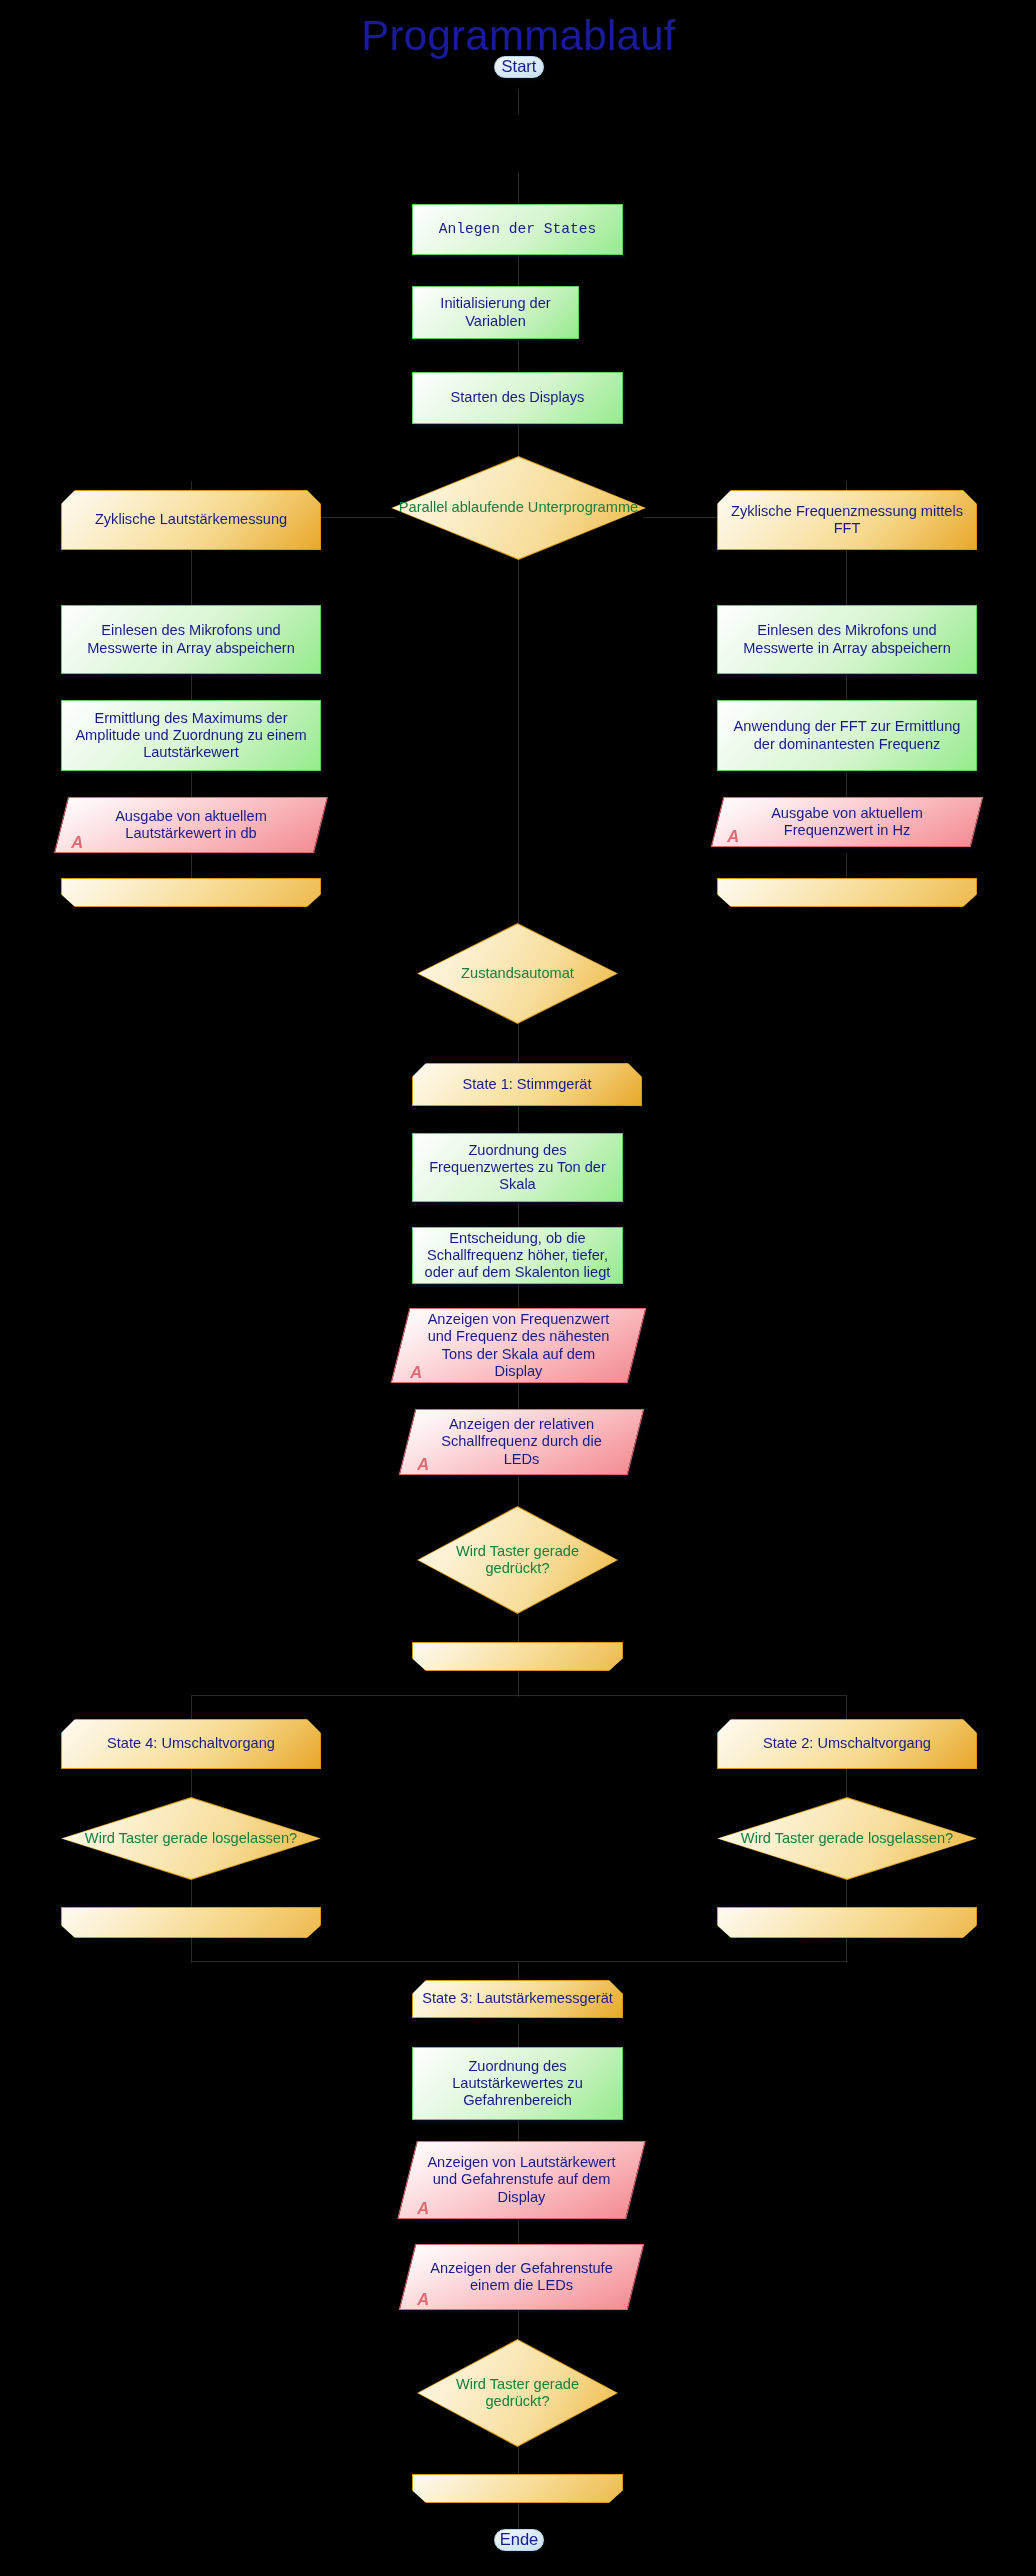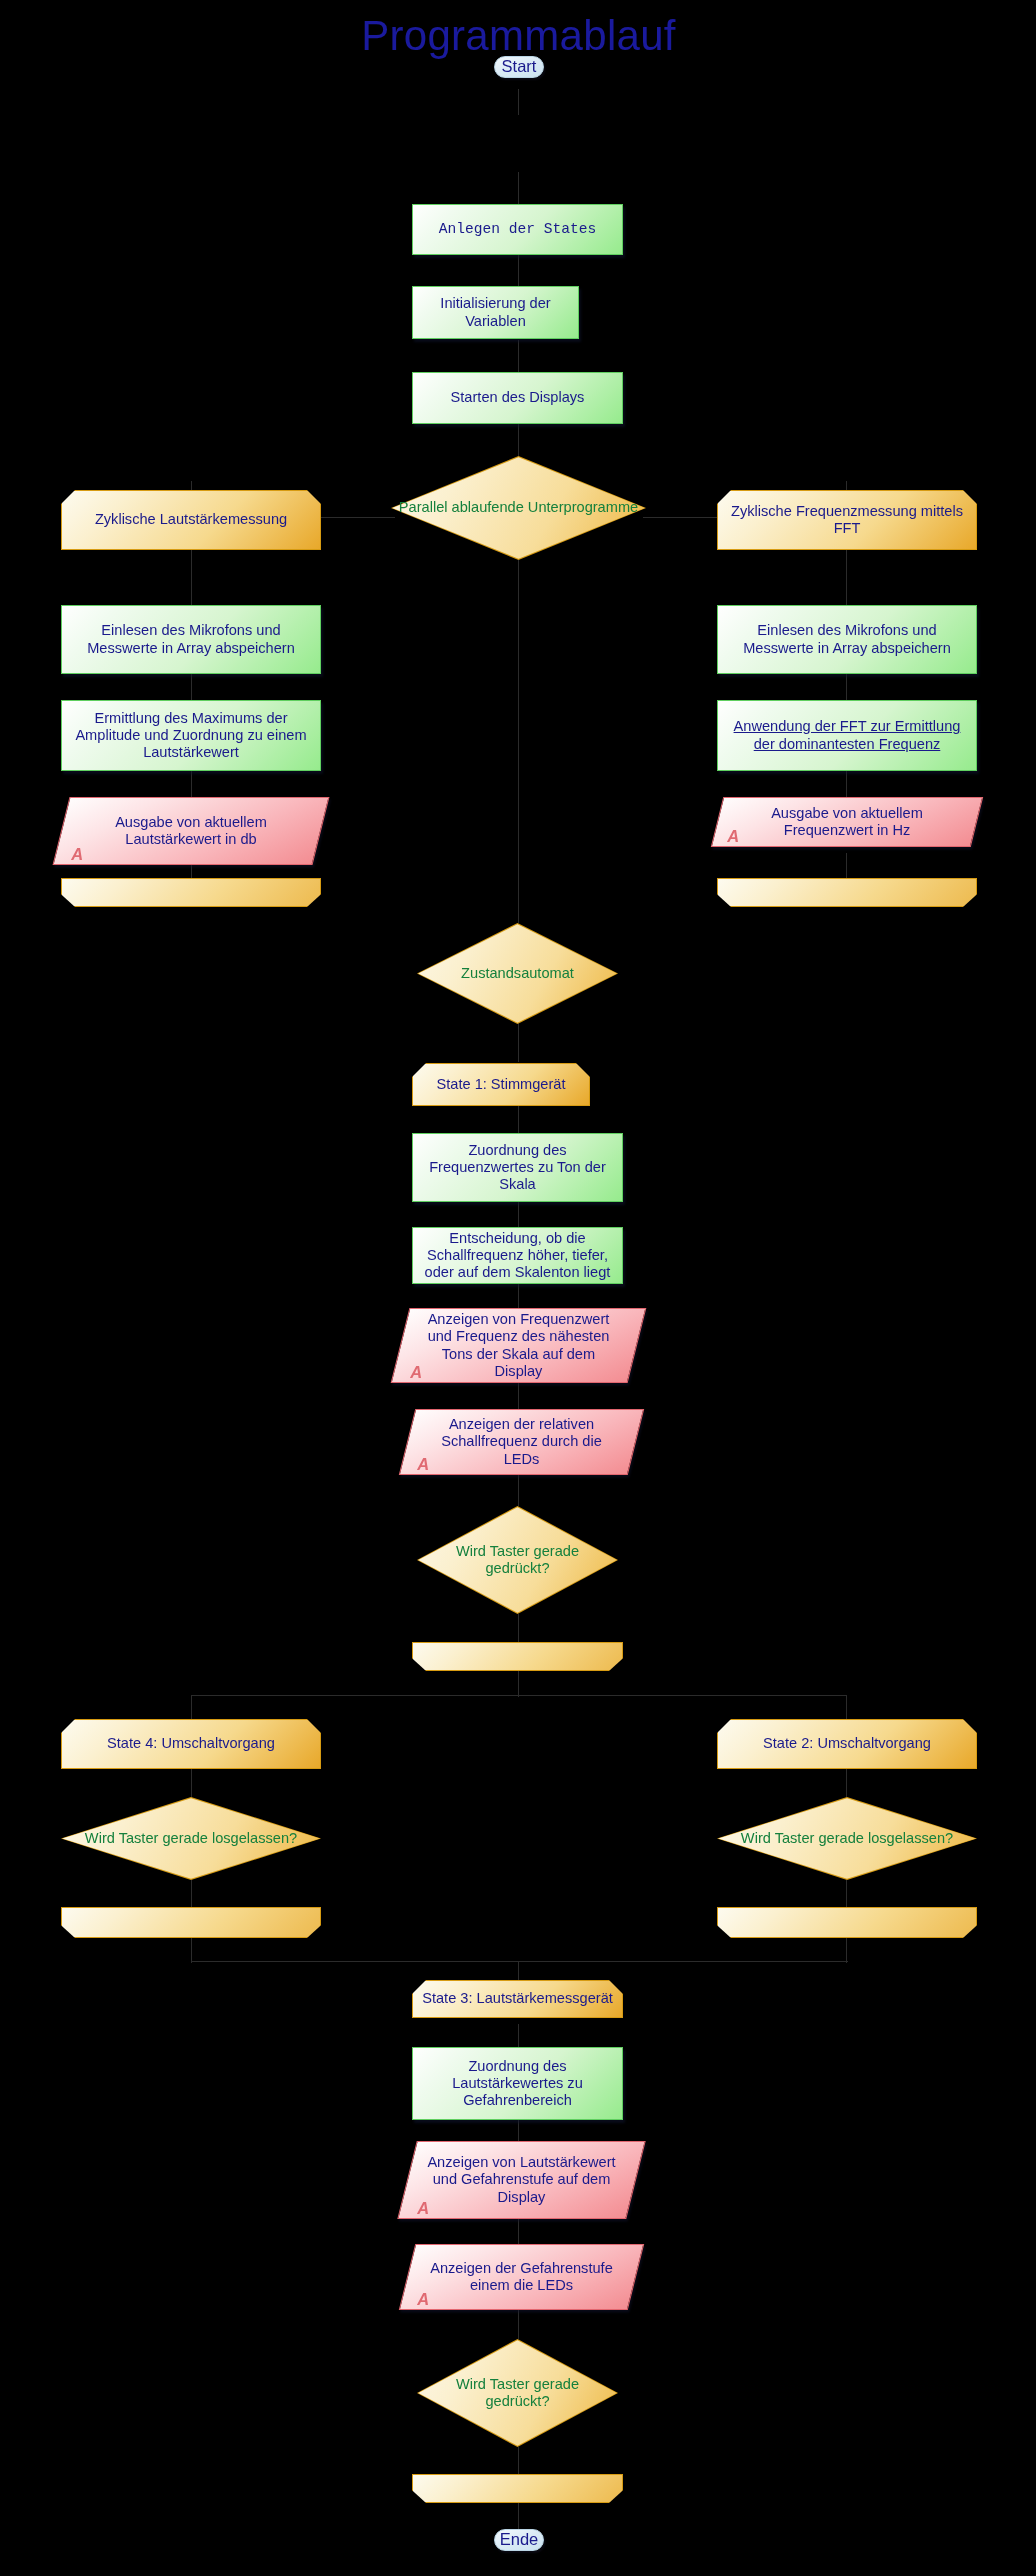--- a/index.html
+++ b/index.html
@@ -212,21 +212,21 @@
     <div class="diashape" style="inset:1.3px;"></div>
     <div class="diatext">Parallel ablaufende Unterprogramme</div>
   </div>
 
   <div class="diawrap" style="left:417px;top:923px;width:201px;height:101px;">
     <div class="diaborder"></div>
     <div class="diashape" style="inset:1.3px;"></div>
     <div class="diatext">Zustandsautomat</div>
   </div>
 
-  <div class="node subhead" style="left:412px;top:1063px;width:178px;height:43px;">
+  <div class="node subhead" style="left:412px;top:1063px;width:230px;height:43px;">
     <span>State 1: Stimmgerät</span>
   </div>
 
   <div class="node process" style="left:412px;top:1133px;width:211px;height:69px;">
     <span>Zuordnung des Frequenzwertes zu Ton der Skala</span>
   </div>
   <div class="node process" style="left:412px;top:1227px;width:211px;height:57px;">
     <span>Entscheidung, ob die Schallfrequenz höher, tiefer, oder auf dem Skalenton liegt</span>
   </div>
 
@@ -285,21 +285,21 @@
   </div>
 
   <div class="node process" style="left:61px;top:605px;width:260px;height:69px;">
     <span>Einlesen des Mikrofons und Messwerte in Array abspeichern</span>
   </div>
 
   <div class="node process" style="left:61px;top:700px;width:260px;height:71px;">
     <span>Ermittlung des Maximums der Amplitude und Zuordnung zu einem Lautstärkewert</span>
   </div>
 
-  <div class="outwrap" style="left:61px;top:797px;width:260px;height:68px;">
+  <div class="outwrap" style="left:61px;top:797px;width:260px;height:56px;">
     <div class="outshape"></div>
     <div class="outtext">Ausgabe von aktuellem Lautstärkewert in db</div>
     <div class="outmark">A</div>
   </div>
 
   <div class="node subfoot" style="left:61px;top:878px;width:260px;height:29px;"></div>
 
   <div class="node subhead" style="left:61px;top:1719px;width:260px;height:50px;">
     <span>State 4: Umschaltvorgang</span>
   </div>
@@ -313,21 +313,21 @@
   <div class="node subfoot" style="left:61px;top:1907px;width:260px;height:31px;"></div>
 
   <div class="node subhead" style="left:717px;top:490px;width:260px;height:60px;">
     <span>Zyklische Frequenzmessung mittels FFT</span>
   </div>
 
   <div class="node process" style="left:717px;top:605px;width:260px;height:69px;">
     <span>Einlesen des Mikrofons und Messwerte in Array abspeichern</span>
   </div>
 
-  <div class="node process" style="left:717px;top:700px;width:260px;height:71px;text-decoration:underline;">
+  <div class="node process" style="left:717px;top:700px;width:260px;height:71px;">
     <span>Anwendung der FFT zur Ermittlung der dominantesten Frequenz</span>
   </div>
 
   <div class="outwrap" style="left:717px;top:797px;width:260px;height:50px;">
     <div class="outshape"></div>
     <div class="outtext">Ausgabe von aktuellem Frequenzwert in Hz</div>
     <div class="outmark">A</div>
   </div>
 
   <div class="node subfoot" style="left:717px;top:878px;width:260px;height:29px;"></div>

